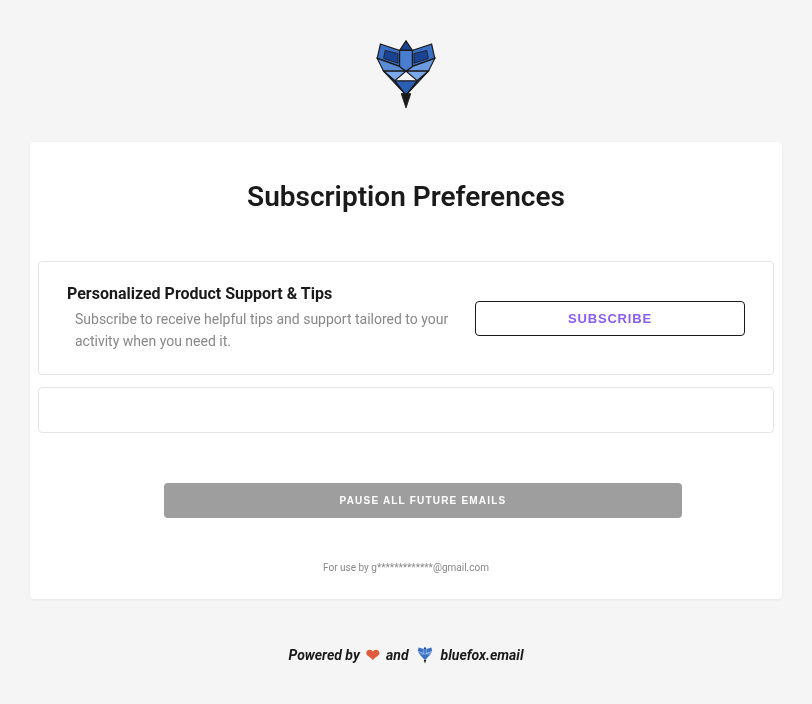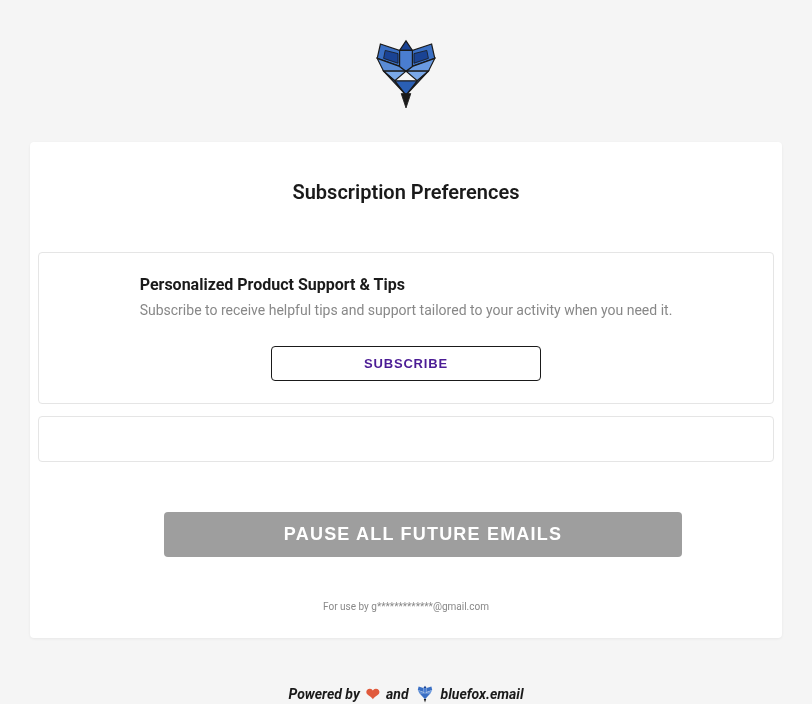--- a/index.html
+++ b/index.html
@@ -31,77 +31,77 @@
     }
     .card {
       background: #ffffff;
       border-radius: 4px;
       width: 752px;
       padding: 38px 0 26px 0;
       box-shadow: 0 1px 3px rgba(0,0,0,0.06);
     }
     .card-title {
       text-align: center;
-      font-size: 20px;
+      font-size: 28px;
       font-weight: 600;
       color: #1a1a1a;
       margin-bottom: 48px;
     }
     .pref-item {
       border: 1px solid #e5e5e5;
       border-radius: 4px;
       margin: 0 8px 12px 8px;
       padding: 22px 28px;
       display: flex;
       align-items: center;
       justify-content: space-between;
       gap: 24px;
-      flex-direction: column;
     }
     .pref-text {
       flex: 1;
     }
     .pref-title {
       font-size: 16px;
       font-weight: 700;
       color: #1a1a1a;
       margin-bottom: 6px;
     }
     .pref-desc {
       font-size: 14px;
       color: #888888;
       line-height: 1.55;
+      margin-left: 8px;
     }
     .pref-button {
       width: 270px;
       padding: 9px 0;
       border: 1px solid #1a1a1a;
       background: #ffffff;
-      color: #4c1d95;
+      color: #8b5cf6;
       font-size: 13px;
       font-weight: 600;
       letter-spacing: 0.8px;
       text-transform: uppercase;
       border-radius: 4px;
       cursor: pointer;
       text-align: center;
     }
     .pause-all-container {
       display: flex;
       justify-content: center;
       margin-top: 50px;
       margin-bottom: 44px;
     }
     .pause-all-button {
       width: 518px;
       padding: 12px 0;
       background: #9e9e9e;
       color: #ffffff;
       border: none;
-      font-size: 18px;
+      font-size: 10px;
       font-weight: 600;
       letter-spacing: 1.2px;
       text-transform: uppercase;
       border-radius: 4px;
       cursor: pointer;
       text-align: center;
       margin-left: 34px;
     }
     .footer-note {
       text-align: center;

